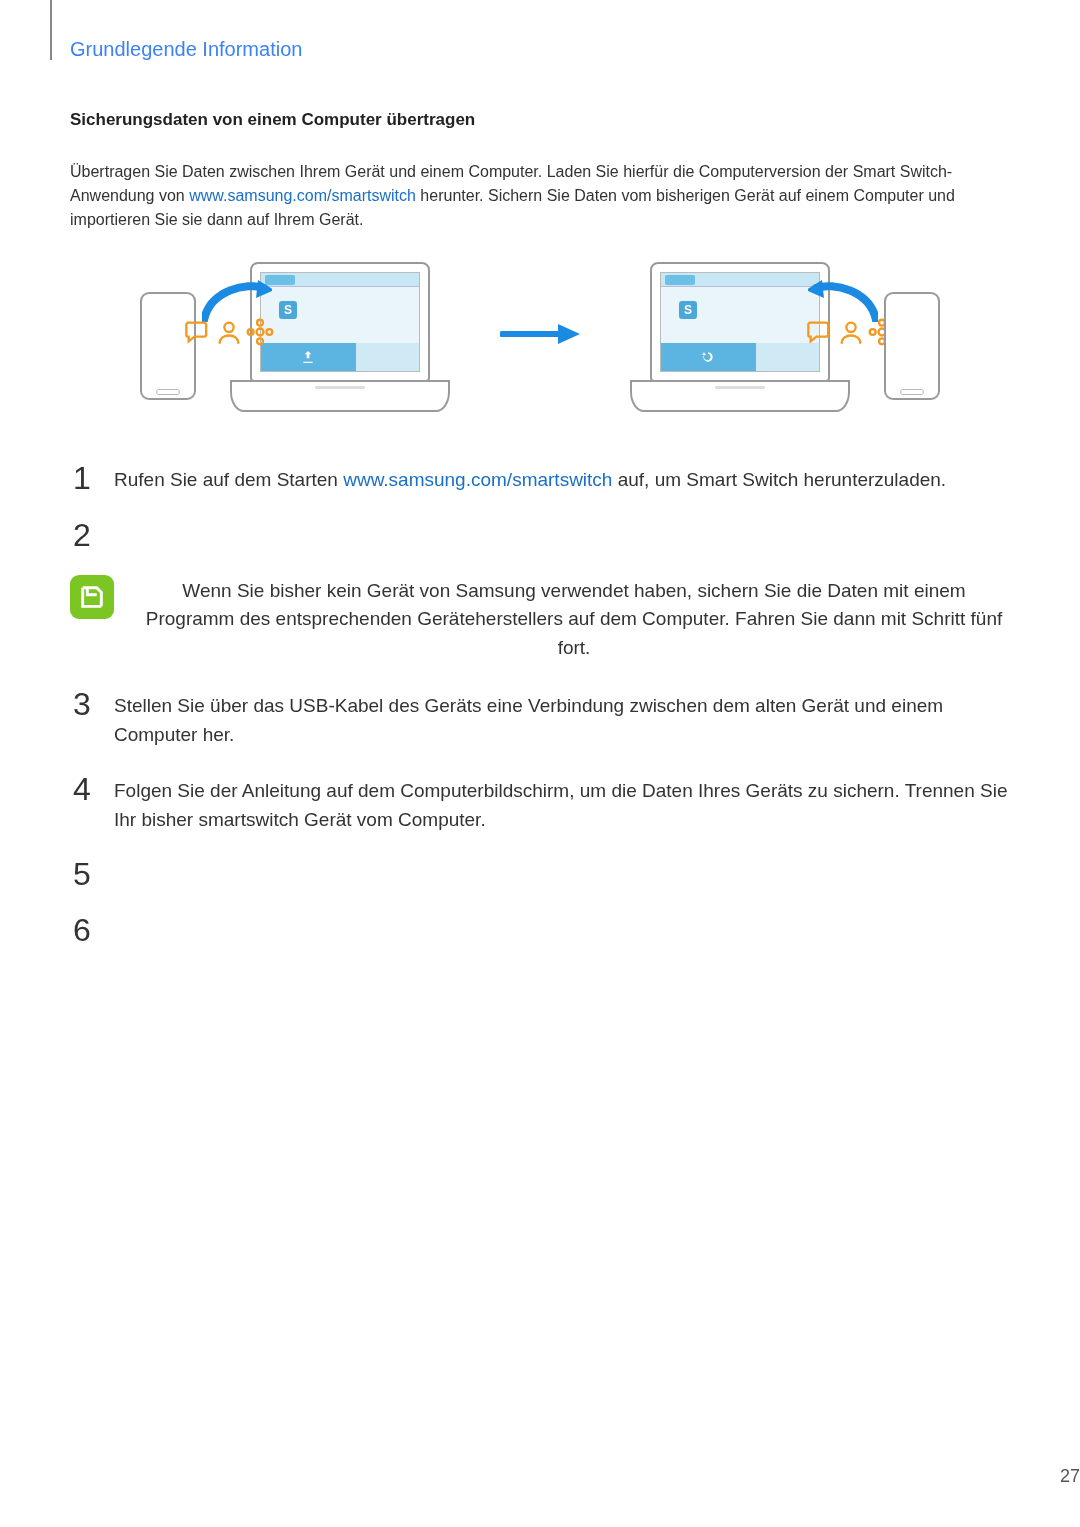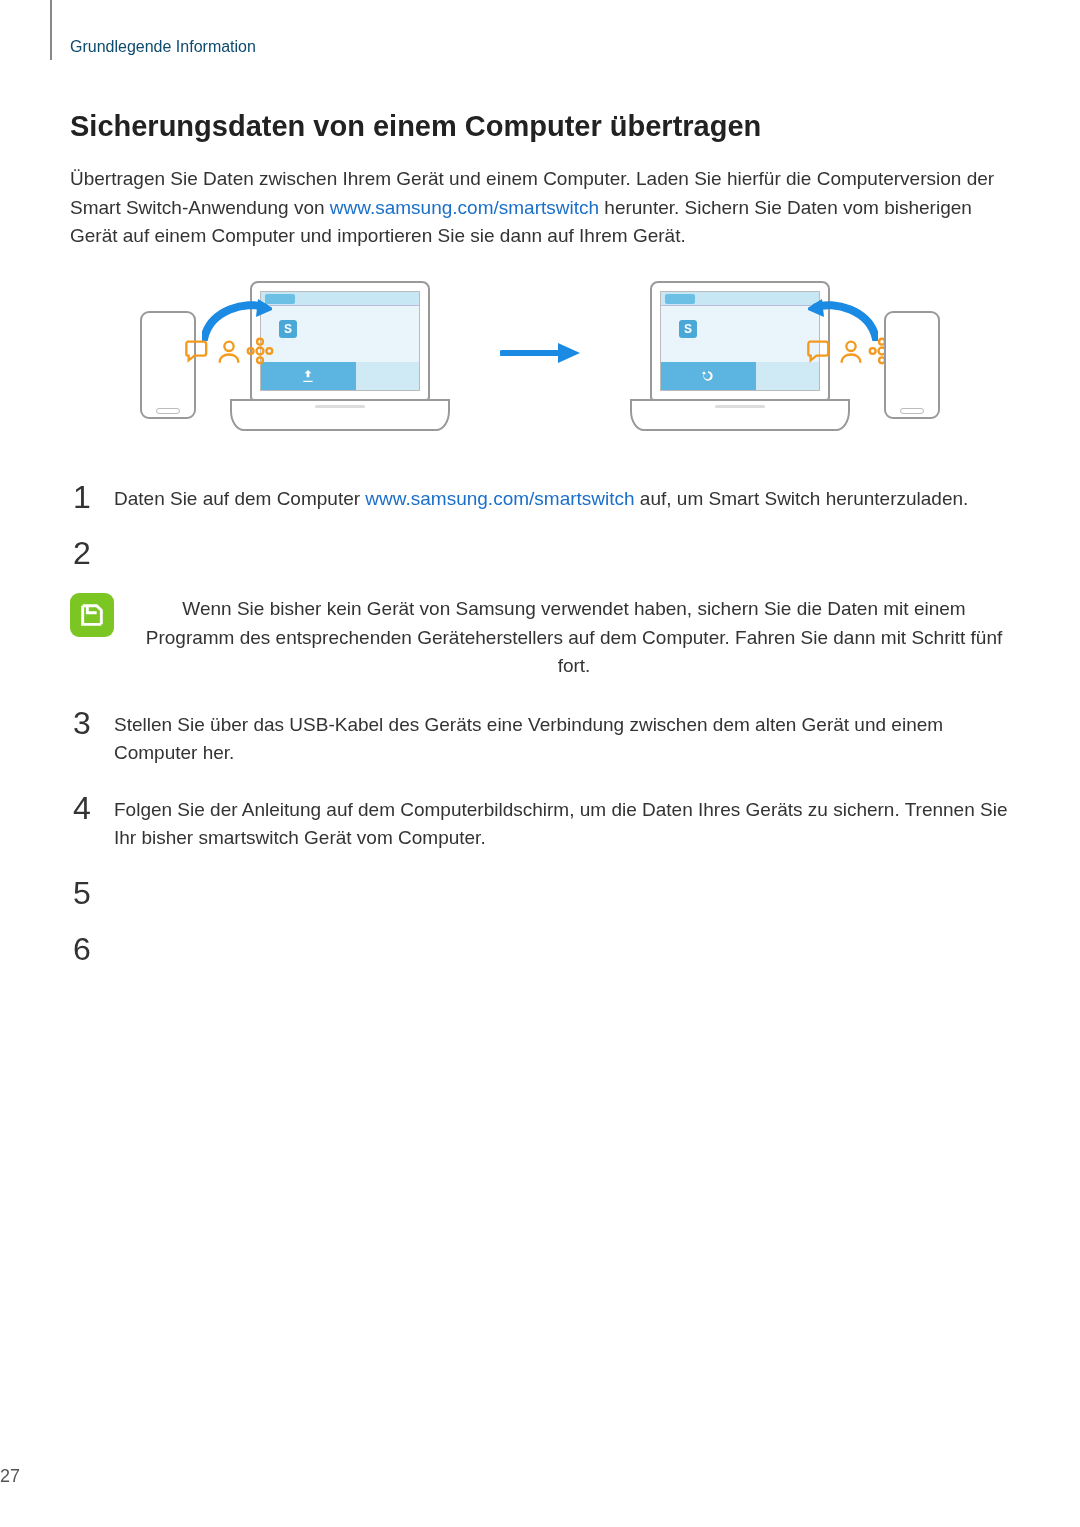--- a/index.html
+++ b/index.html
@@ -14,38 +14,38 @@
   .topbar {
     position: absolute;
     top: 0; left: 50px;
     width: 2px; height: 60px;
     background: #888;
   }
   .breadcrumb {
     position: absolute;
     top: 38px;
     left: 70px;
-    font-size: 16px;
-    color: #0c4a6e;
+    font-size: 20px;
+    color: #3b82f6;
   }
   .content {
     position: absolute;
     top: 100px;
     left: 70px;
     right: 70px;
   }
   h2 {
-    font-size: 29px;
+    font-size: 17px;
     font-weight: 700;
     color: #222;
-    margin-bottom: 22px;
+    margin-bottom: 30px;
     margin-top: 10px;
   }
   .intro {
-    font-size: 19px;
+    font-size: 16px;
     line-height: 1.5;
     color: #333;
   }
   .intro a, .step a {
     color: #1a6fc9;
     text-decoration: none;
   }
   .illustration {
     margin: 30px auto 30px auto;
     width: 800px;
@@ -222,21 +222,21 @@
   .note .ntxt {
     font-size: 19px;
     line-height: 1.5;
     color: #333;
     padding-top: 2px;
   }
   .pagenum {
     position: absolute;
     bottom: 40px;
     left: 0; right: 0;
-    text-align: left;
+    text-align: right;
     font-size: 18px;
     color: #555;
   }
 </style>
 </head>
 <body>
 
 <div class="topbar"></div>
 <div class="breadcrumb">Grundlegende Information</div>
 
@@ -337,21 +337,21 @@
     </div>
 
     <div class="phone right"></div>
   </div>
 
   <div class="steps">
 
     <div class="step">
       <div class="num">1</div>
       <div class="txt">
-        <span>Daten Sie auf dem Computer </span><a href="#">www.samsung.com/smartswitch</a><span> auf, um Smart Switch herunterzuladen.</span>
+        <span>Rufen Sie auf dem Starten </span><a href="#">www.samsung.com/smartswitch</a><span> auf, um Smart Switch herunterzuladen.</span>
       </div>
     </div>
 
     <div class="step">
       <div class="num">2</div>
     </div>
 
     <div class="note">
       <div class="badge">
         <svg viewBox="0 0 24 24">

